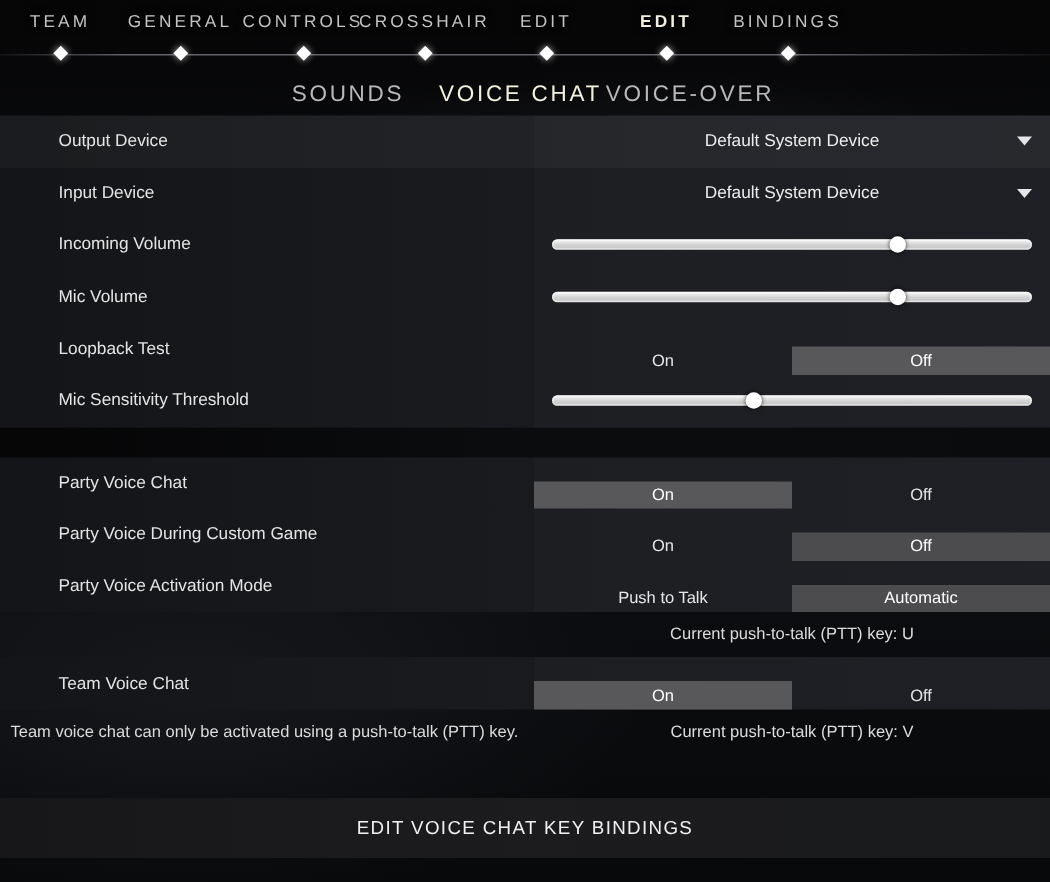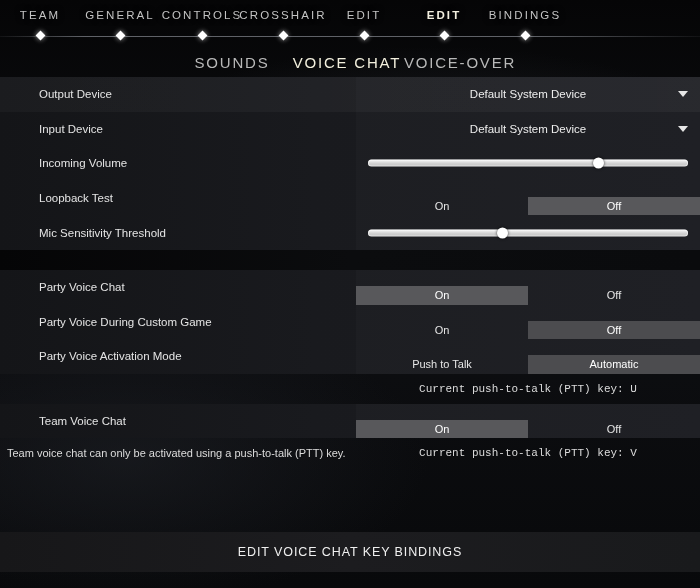--- a/index.html
+++ b/index.html
@@ -232,21 +232,20 @@
   .noterow .right-note {
     position: absolute;
     left: 356px;
     right: 0;
     top: 50%;
     transform: translateY(-50%);
     text-align: center;
     font-size: 11px;
     color: #dcdcdc;
     white-space: nowrap;
-    font-family: Liberation Mono, monospace;
   }
 
   .gap {
     height: 20px;
     background: linear-gradient(90deg, #050506 0%, #0b0c0e 50%, #0a0b0d 100%);
   }
 
   
   .bottombar {
     position: absolute;
@@ -322,20 +321,29 @@
         <div class="row">
           <div class="label">Incoming Volume</div>
           <div class="valuezone">
             <div class="slider">
               <div class="track"></div>
               <div class="knob" style="left: 72%;"></div>
             </div>
           </div>
         </div>
         <div class="row">
+          <div class="label">Mic Volume</div>
+          <div class="valuezone">
+            <div class="slider">
+              <div class="track"></div>
+              <div class="knob" style="left: 72%;"></div>
+            </div>
+          </div>
+        </div>
+        <div class="row">
           <div class="label">Loopback Test</div>
           <div class="valuezone">
             <div class="toggle left">On</div>
             <div class="toggle right on">Off</div>
           </div>
         </div>
         <div class="row">
           <div class="label">Mic Sensitivity Threshold</div>
           <div class="valuezone">
             <div class="slider">

